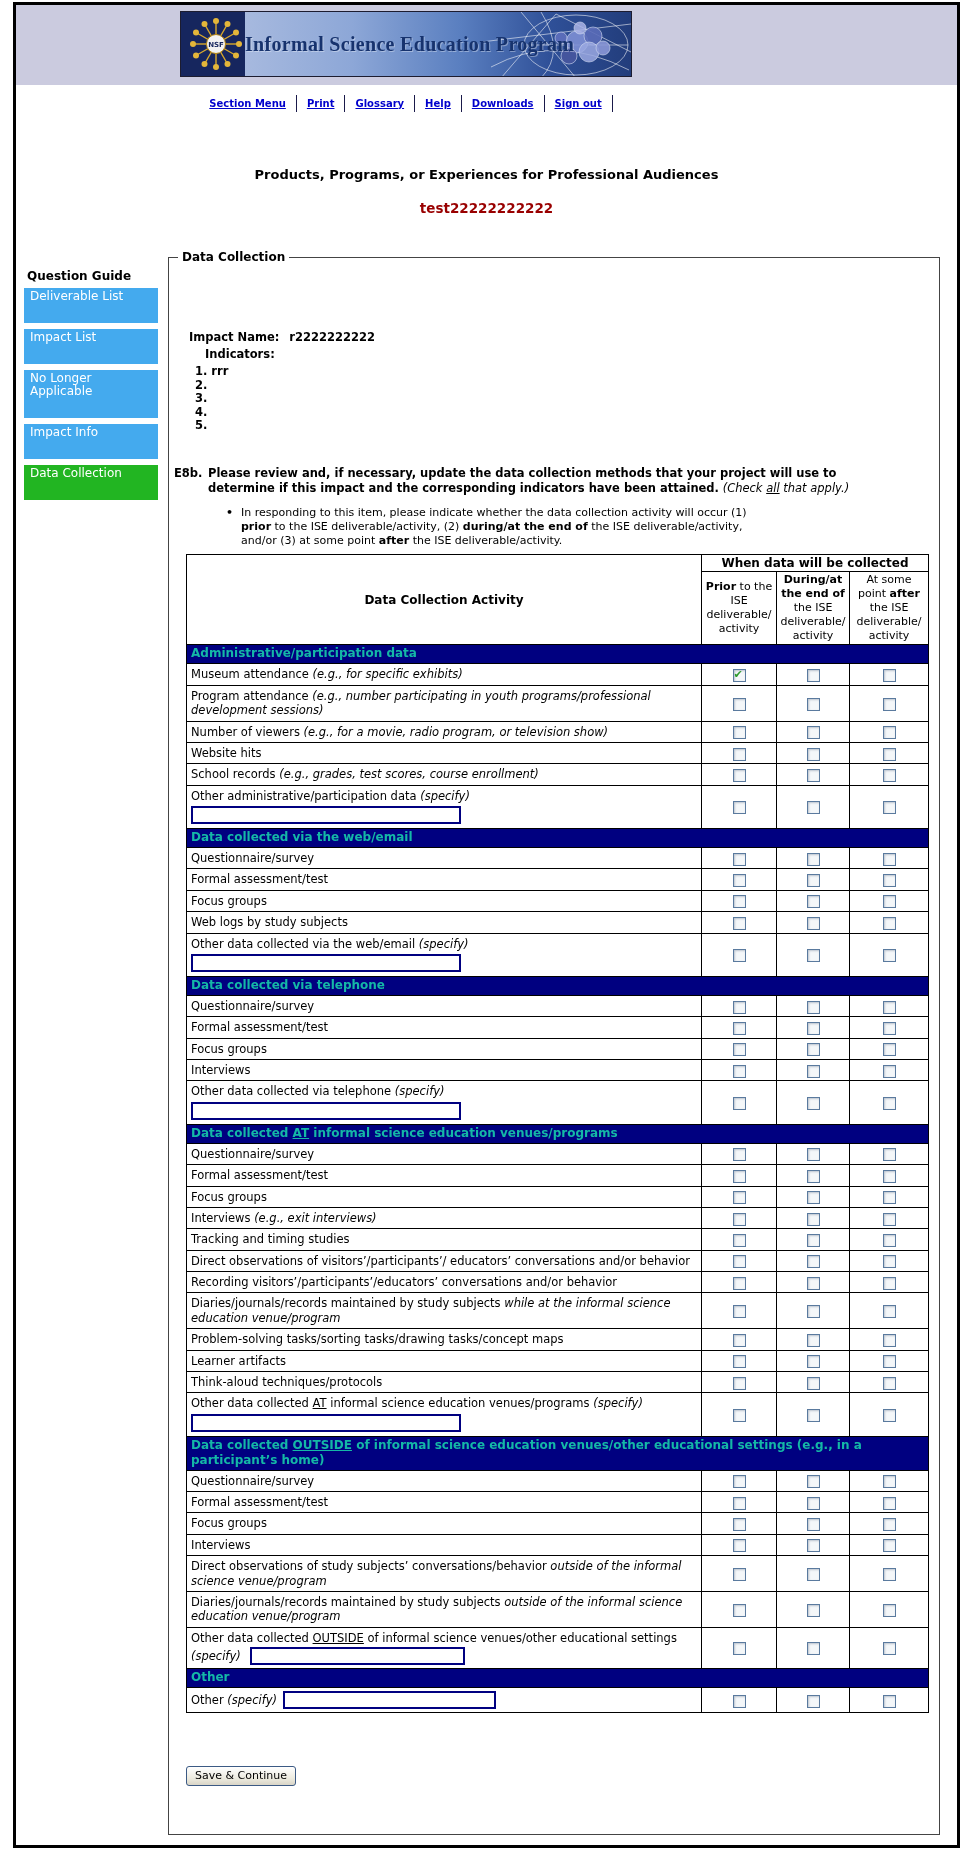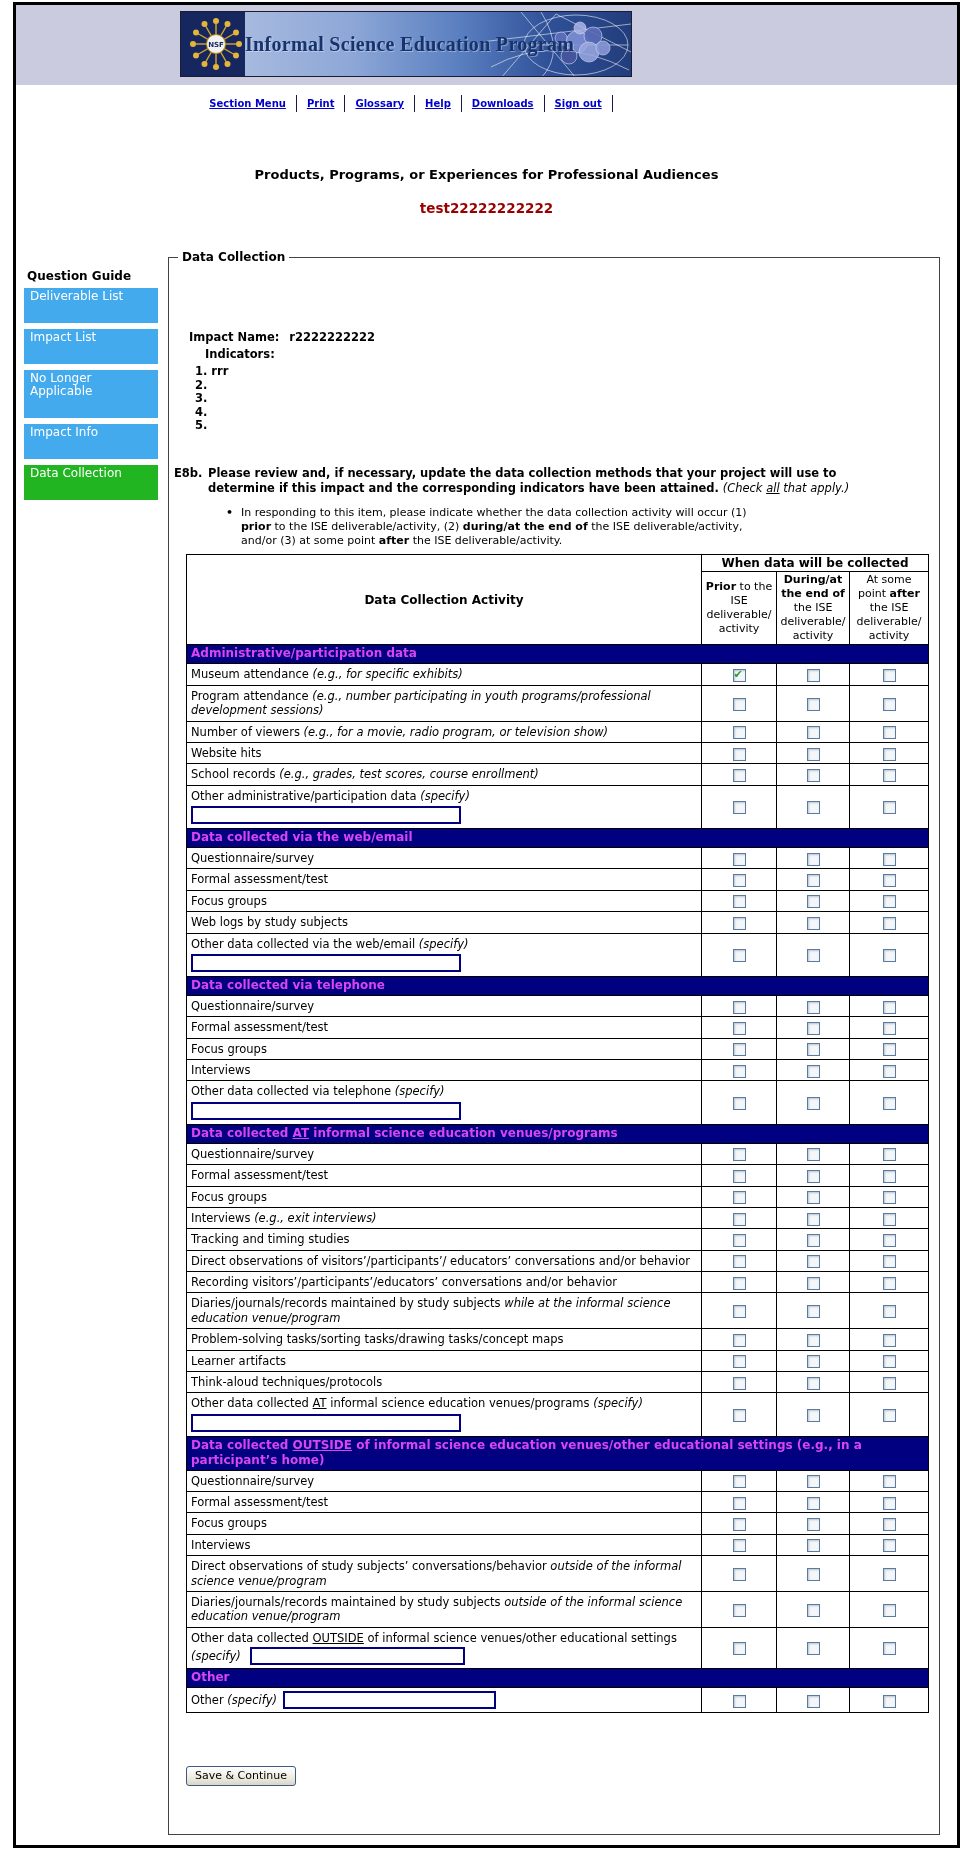--- a/index.html
+++ b/index.html
@@ -48,21 +48,21 @@
   .bullet { position:absolute; left:57px; top:248px; display:flex; font-size:11px; line-height:1.28; }
   .bdot { width:15px; flex:0 0 15px; font-weight:bold; }
   .btext { width:520px; }
 
   .tbl-wrap { position:absolute; left:17px; top:296px; }
   table { border-collapse:collapse; width:742px; table-layout:fixed; }
   td, th { border:1px solid #000; }
   th.activity-h { font-size:12px; font-weight:bold; text-align:center; vertical-align:middle; }
   th.when-h { font-size:12px; font-weight:bold; height:17px; text-align:center; padding:1px 0; }
   th.sub-h { height:72px; font-size:11px; font-weight:normal; text-align:center; vertical-align:middle; padding:1px; line-height:1.28; }
-  tr.section td { background:#000080; color:#d946ef; font-weight:bold; font-size:12px; padding:1px 4px 2px; line-height:1.25; }
+  tr.section td { background:#000080; color:#14b8a6; font-weight:bold; font-size:12px; padding:1px 4px 2px; line-height:1.25; }
   td.label { font-size:11.5px; padding:3px 4px; line-height:1.25; vertical-align:middle; }
   td.check-cell { text-align:center; vertical-align:middle; }
   .cb { display:inline-block; width:13px; height:13px; border:1px solid #5a7a9e; background:#f4f7f9;
         box-shadow:inset 1px 1px 2px rgba(80,100,130,.35); position:relative; vertical-align:middle; cursor:pointer; }
   .cb.checked::after { content:"✔"; position:absolute; left:0; top:-2px; font-size:11px; font-weight:bold; color:#2e9b2e; }
   .specify-input { height:18px; border:2px solid #000080; background:#fff; font-size:11px; padding:0 2px; }
   .specify-input.below { display:block; margin:3px 0 1px; }
   .specify-input.inline { display:inline-block; vertical-align:middle; margin-left:6px; }
   .line2 { margin-top:2px; }
 

